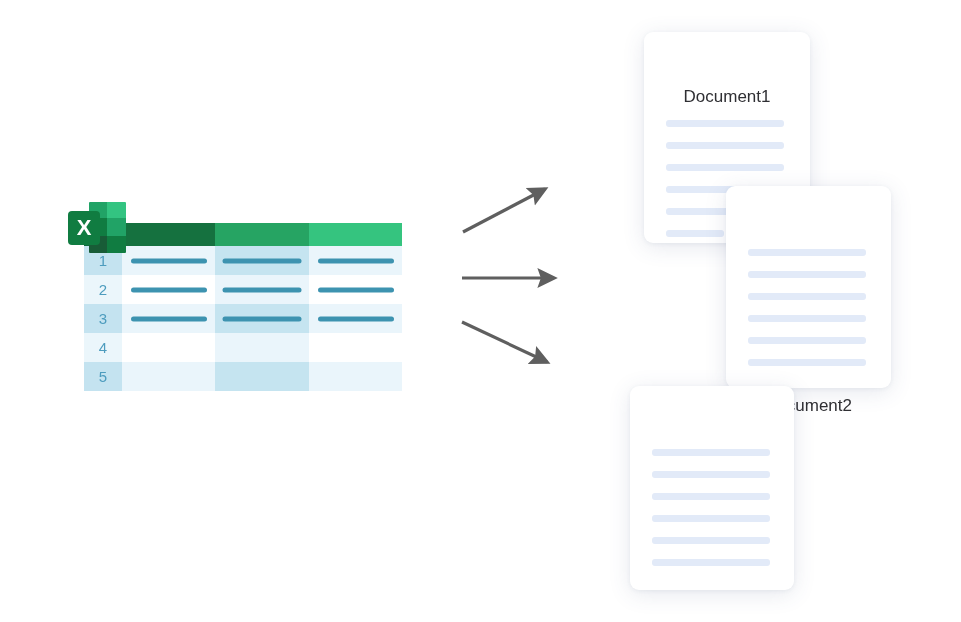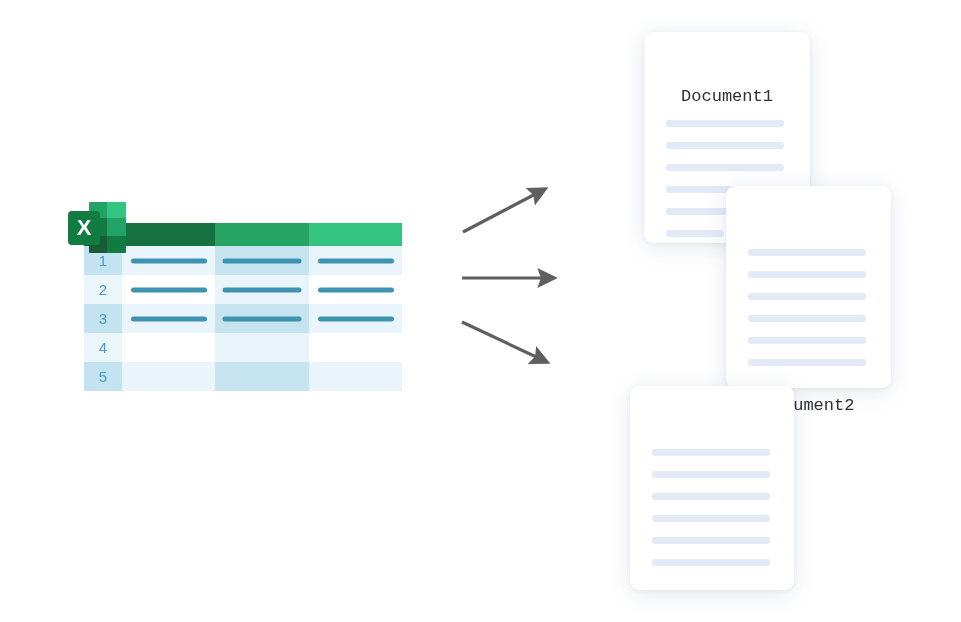--- a/index.html
+++ b/index.html
@@ -132,21 +132,21 @@
     box-shadow: 0 4px 22px rgba(60, 80, 120, 0.13),
                 0 1px 4px rgba(60, 80, 120, 0.07);
   }
   .doc-title {
     position: absolute;
     left: 0;
     right: 0;
     text-align: center;
     color: #2f2f33;
     font-size: 17px;
-    font-family: Liberation Mono, monospace;
+    font-family: Liberation Sans, sans-serif;
     line-height: 1;
   }
   .doc-line {
     position: absolute;
     height: 7px;
     border-radius: 3px;
     background: #e2eaf8;
   }
 
   #doc1 { left: 644px; top: 32px; width: 166px; height: 211px; z-index: 1; }

